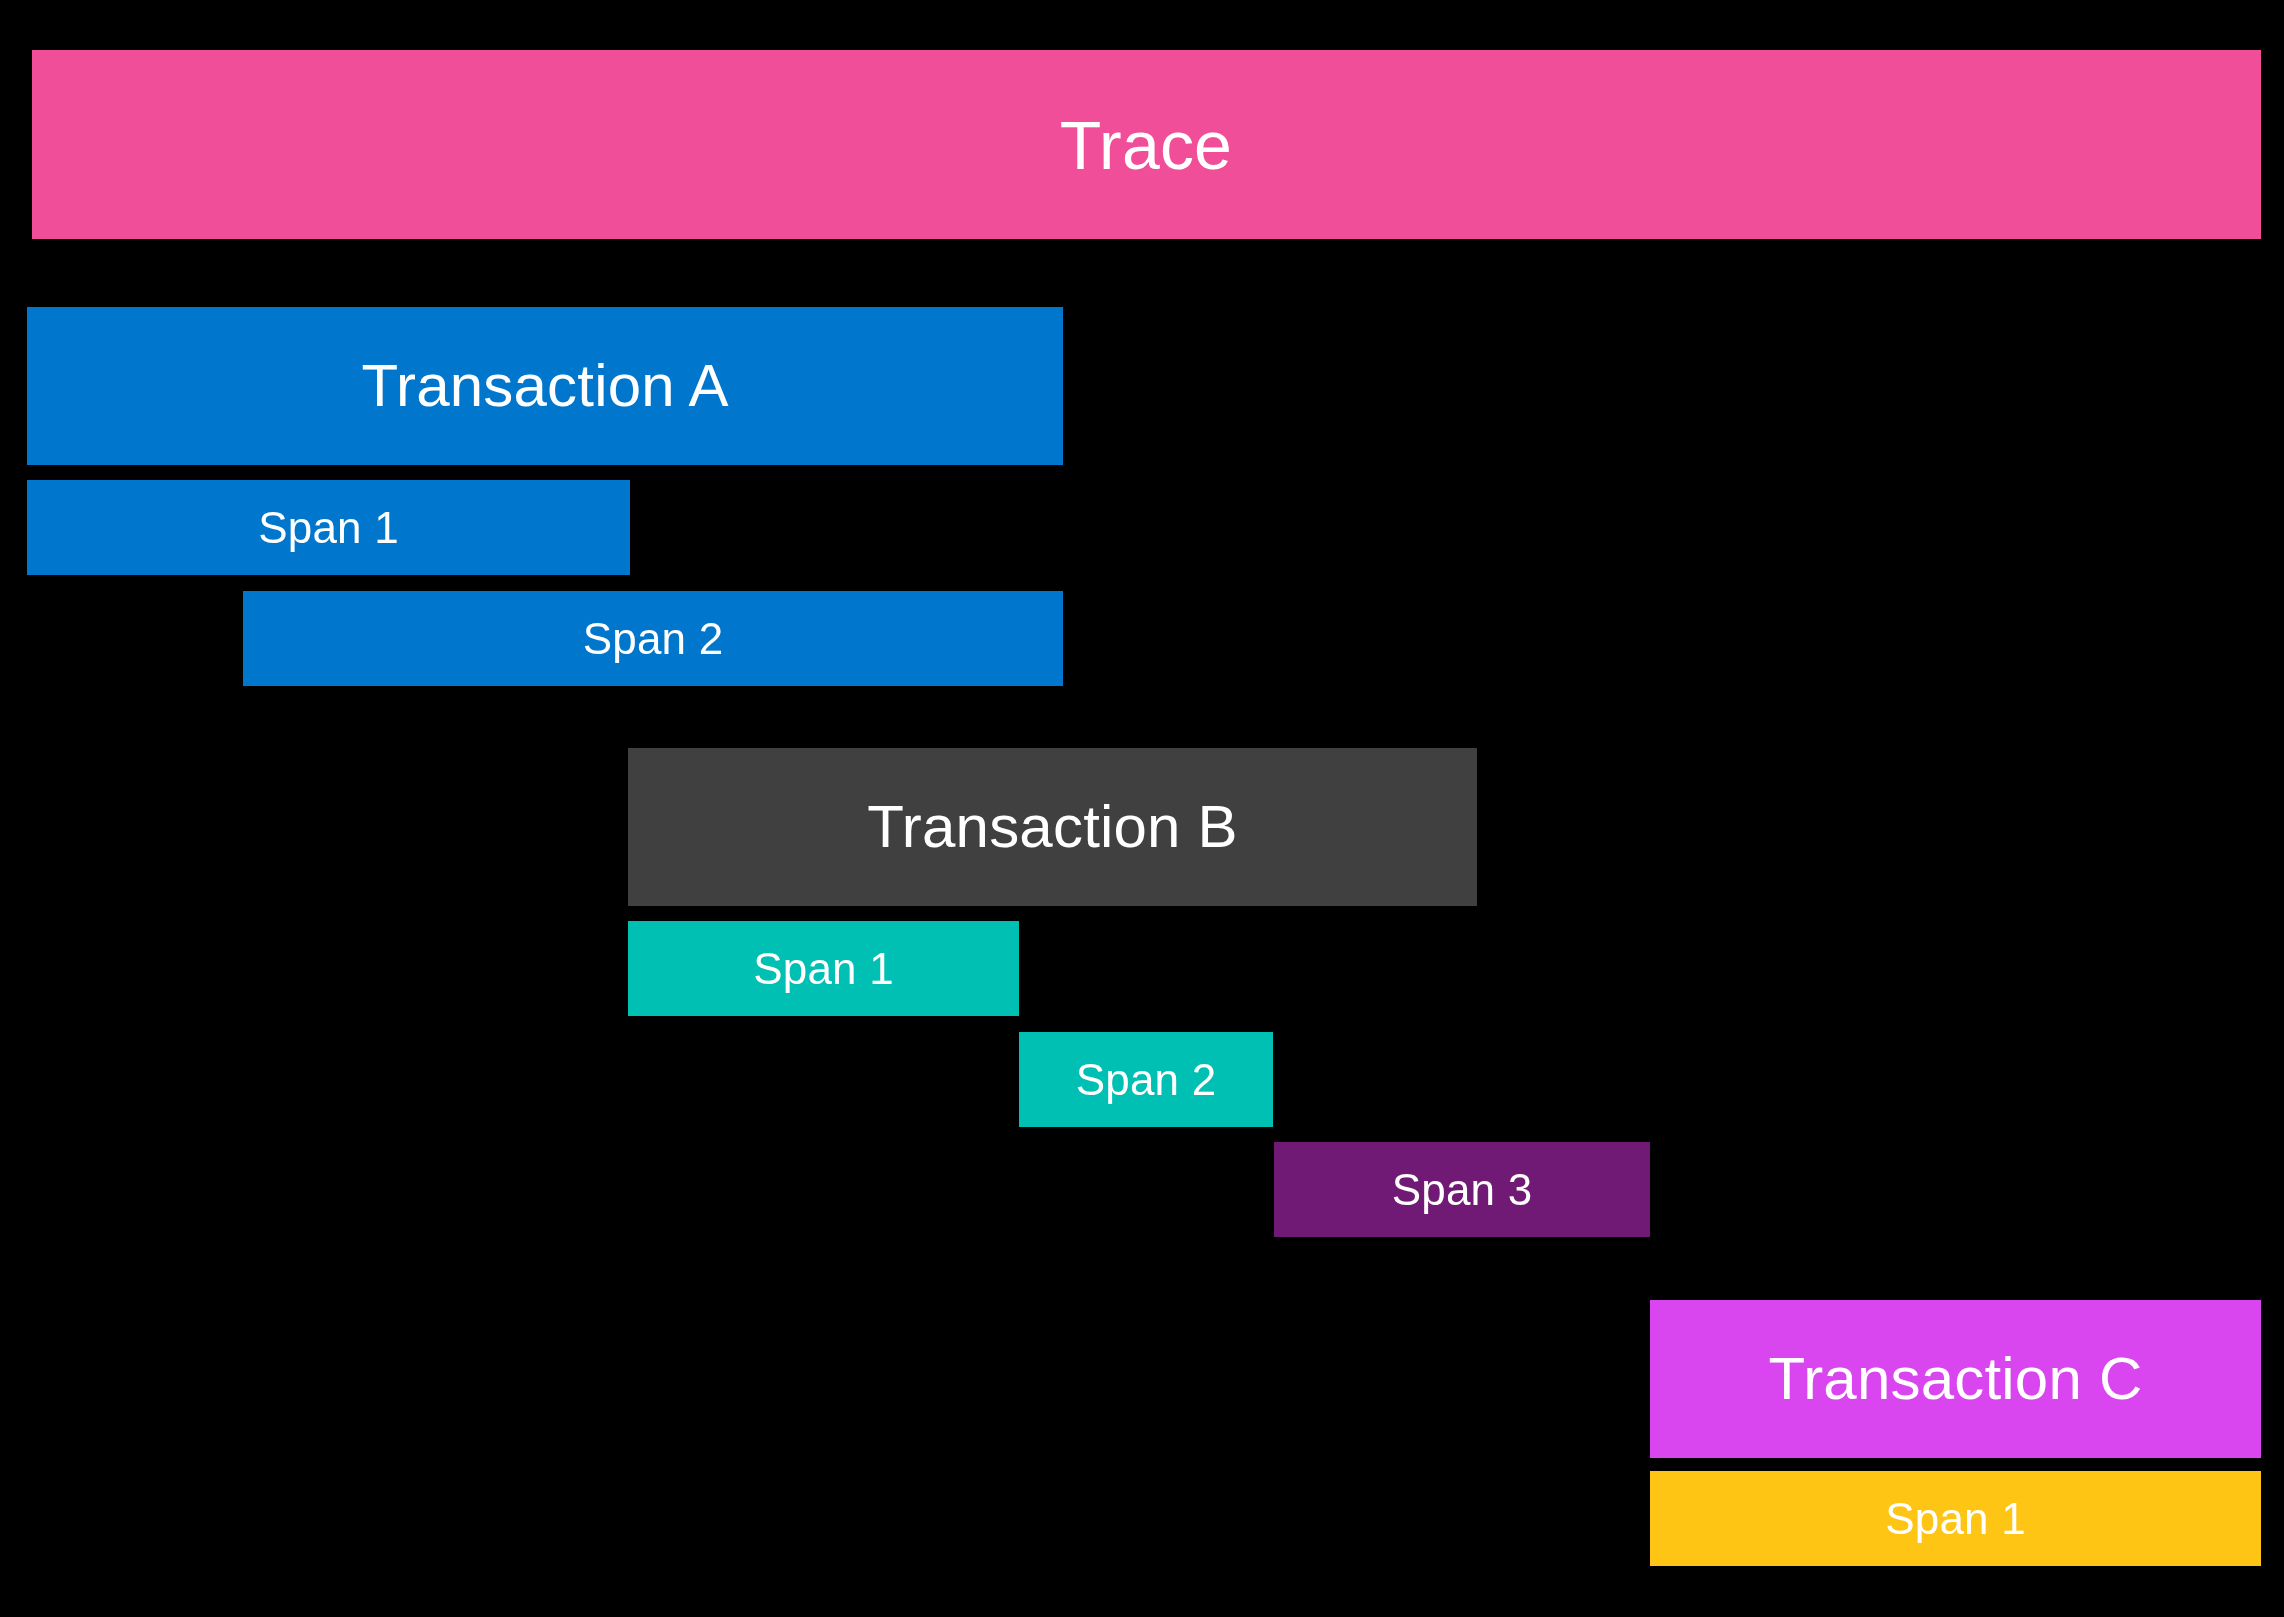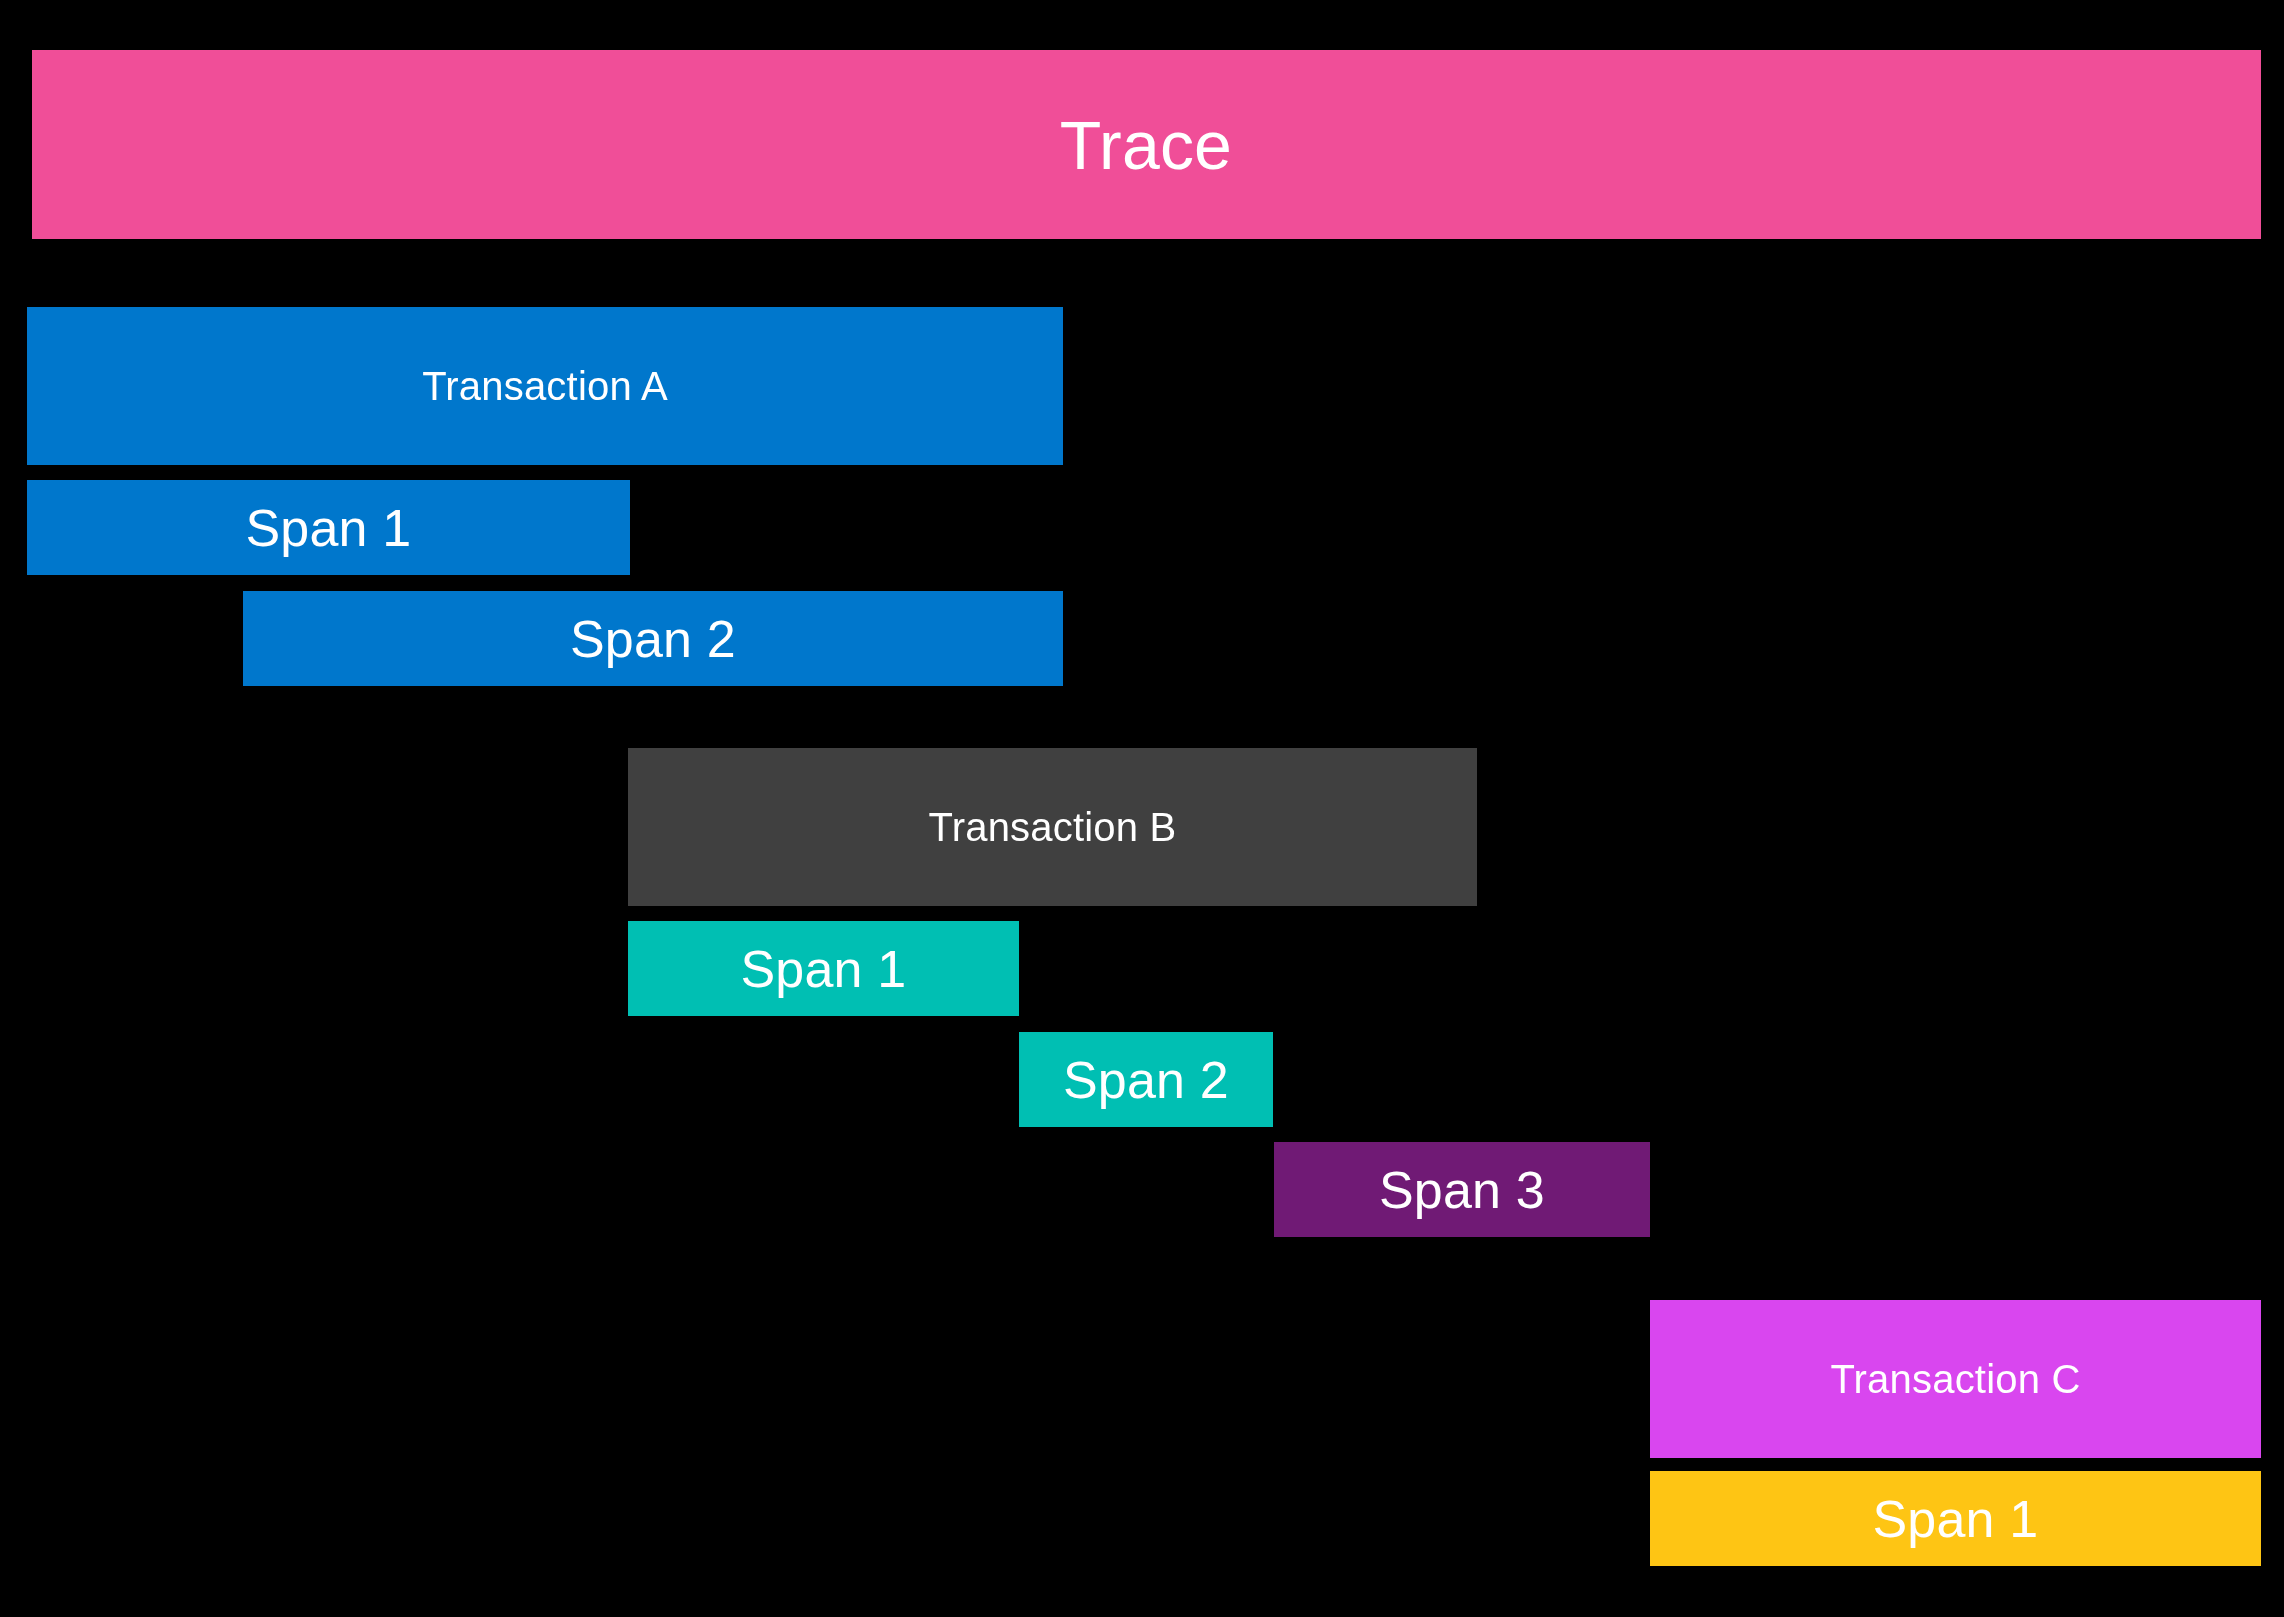--- a/index.html
+++ b/index.html
@@ -28,22 +28,22 @@
     overflow: hidden;
     line-height: 1;
   }
   .bar-label {
     color: #ffffff;
     font-weight: 400;
     letter-spacing: 0.2px;
   }
   
   .tier-trace  .bar-label { font-size: 68px; }
-  .tier-txn    .bar-label { font-size: 40px; }
-  .tier-span   .bar-label { font-size: 52px; }
+  .tier-txn    .bar-label { font-size: 60px; }
+  .tier-span   .bar-label { font-size: 44px; }
 </style>
 </head>
 <body>
 
 <div id="canvas" style="background: rgb(0, 0, 0);">
     <div class="bar tier-trace" style="left: 31.5px; top: 50px; width: 2229px; height: 189px; background: rgb(240, 78, 152);">
       <span class="bar-label" style="color: rgb(255, 255, 255);">Trace</span>
     </div>
     <div class="bar tier-txn" style="left: 27px; top: 307px; width: 1036px; height: 158px; background: rgb(0, 119, 204);">
       <span class="bar-label" style="color: rgb(255, 255, 255);">Transaction A</span>

